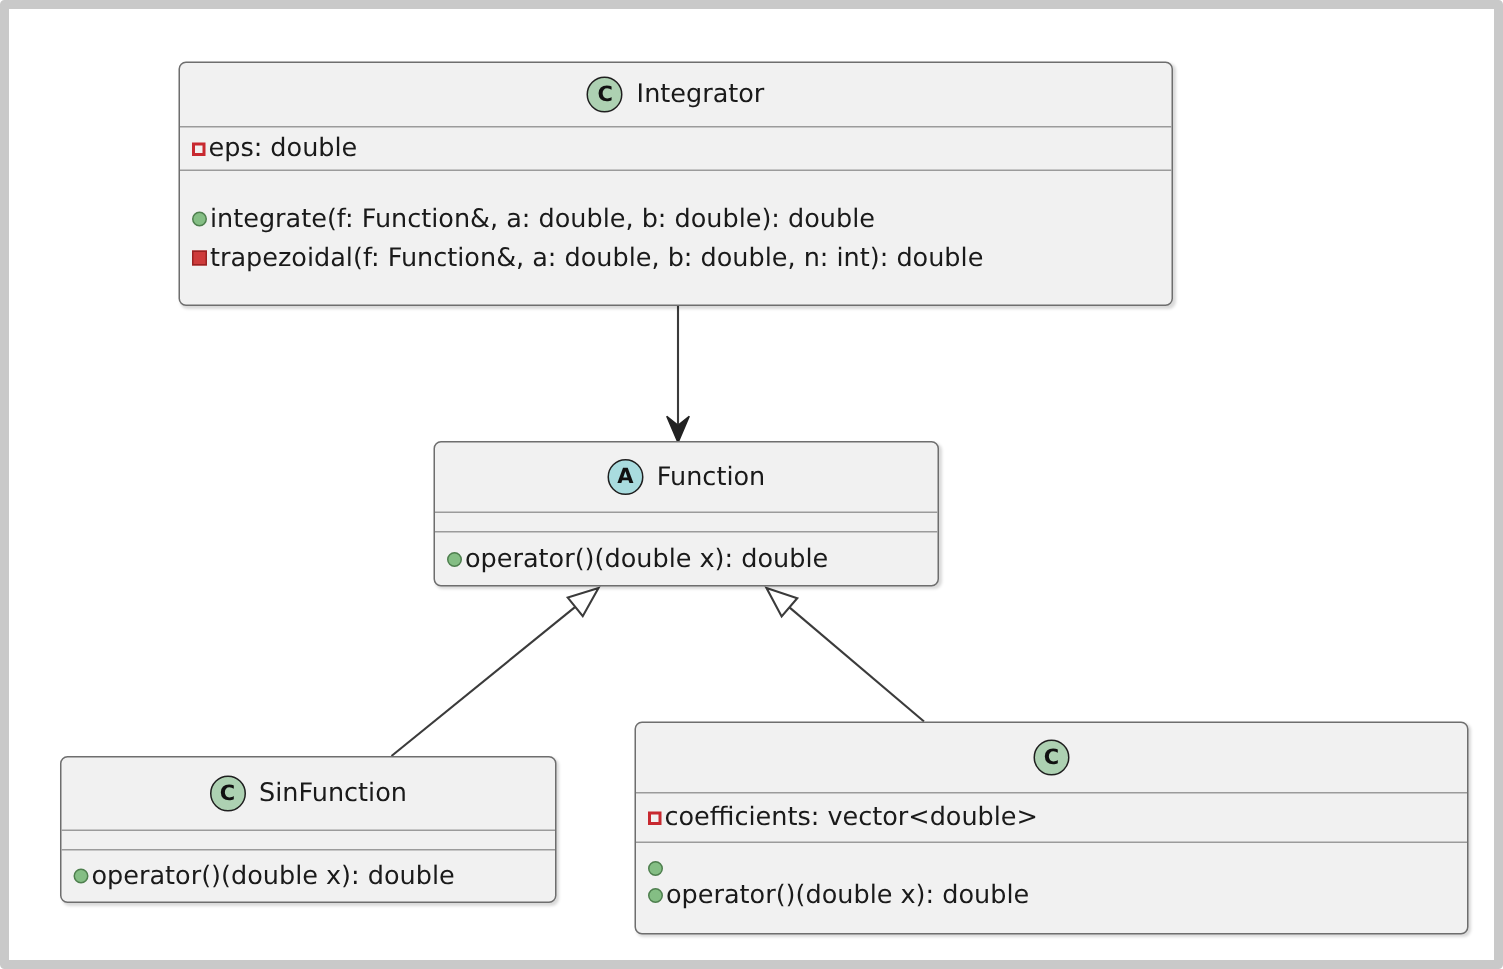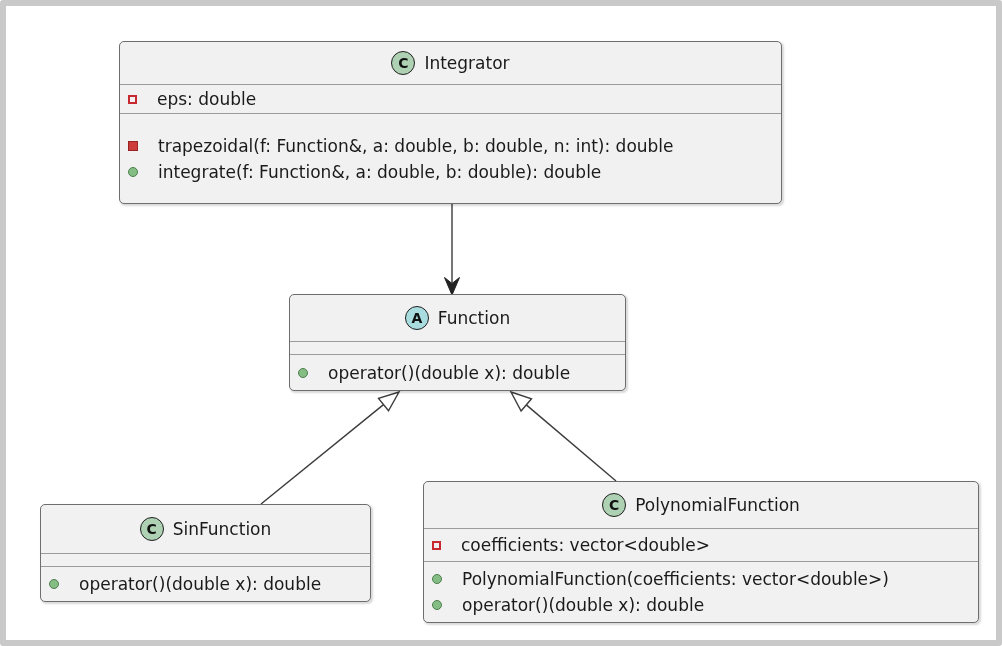--- a/index.html
+++ b/index.html
@@ -25,21 +25,21 @@
     font-weight:bold; font-size:14px; color:#111; flex:none;
   }
   .badge.class-badge   { background:#add1b2; }
   .badge.abstract-badge{ background:#a9dcdf; }
   .class-title { font-size:17px; }
   .italic { }
 
   .uml-section { border-top:1px solid #9b9b9b; padding:3px 8px; display:flex; flex-direction:column; justify-content:center; }
   .uml-section.fields  { flex:none; }
   .uml-section.methods { flex:1; }
-  .member { display:flex; align-items:center; gap:20px; line-height:26px; white-space:nowrap; }
+  .member { display:flex; align-items:center; gap:2px; line-height:26px; white-space:nowrap; }
   .vis { flex:none; }
   .vis-pub-method    { width:10px; height:10px; border-radius:50%; background:#84be84; border:1px solid #4e7f4e; }
   .vis-priv-field    { width:9px;  height:9px;  background:transparent; border:2px solid #c82930; }
   .vis-priv-method   { width:10px; height:10px; background:#ce3b3b; border:1px solid #992222; }
 
   #c-integrator { left:113px; top:35px;  width:663px; height:163px; }
   #c-integrator .uml-header { height:42px; }
   #c-integrator .uml-section.fields { height:29px; }
 
   #c-function { left:283px; top:288px; width:337px; height:97px; }
@@ -80,26 +80,26 @@
       <span class="class-title">Integrator</span>
     </div>
     <div class="uml-section fields">
       <div class="member">
         <span class="vis vis-priv-field"></span>
         <span>eps: double</span>
       </div>
     </div>
     <div class="uml-section methods">
       <div class="member">
+        <span class="vis vis-pub-method"></span>
+        <span>integrate(f: Function&amp;, a: double, b: double): double</span>
+      </div>
+      <div class="member">
         <span class="vis vis-priv-method"></span>
         <span>trapezoidal(f: Function&amp;, a: double, b: double, n: int): double</span>
-      </div>
-      <div class="member">
-        <span class="vis vis-pub-method"></span>
-        <span>integrate(f: Function&amp;, a: double, b: double): double</span>
       </div>
     </div>
   </div>
 
   <div class="uml-class" id="c-function">
     <div class="uml-header">
       <span class="badge abstract-badge">A</span>
       <span class="class-title italic">Function</span>
     </div>
     <div class="uml-section fields"></div>
@@ -121,32 +121,30 @@
       <div class="member">
         <span class="vis vis-pub-method"></span>
         <span>operator()(double x): double</span>
       </div>
     </div>
   </div>
 
   <div class="uml-class" id="c-polynomialfunction">
     <div class="uml-header">
       <span class="badge class-badge">C</span>
-      <span class="class-title">PolynomialFunction</span>
     </div>
     <div class="uml-section fields">
       <div class="member">
         <span class="vis vis-priv-field"></span>
         <span>coefficients: vector&lt;double&gt;</span>
       </div>
     </div>
     <div class="uml-section methods">
       <div class="member">
         <span class="vis vis-pub-method"></span>
-        <span>PolynomialFunction(coefficients: vector&lt;double&gt;)</span>
       </div>
       <div class="member">
         <span class="vis vis-pub-method"></span>
         <span>operator()(double x): double</span>
       </div>
     </div>
   </div>
 
 </div>
 

